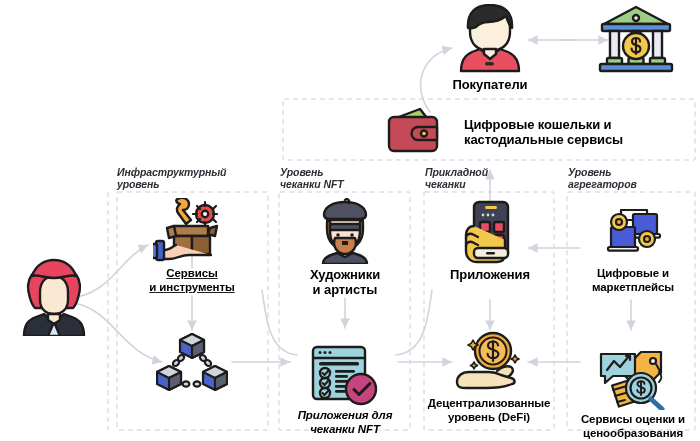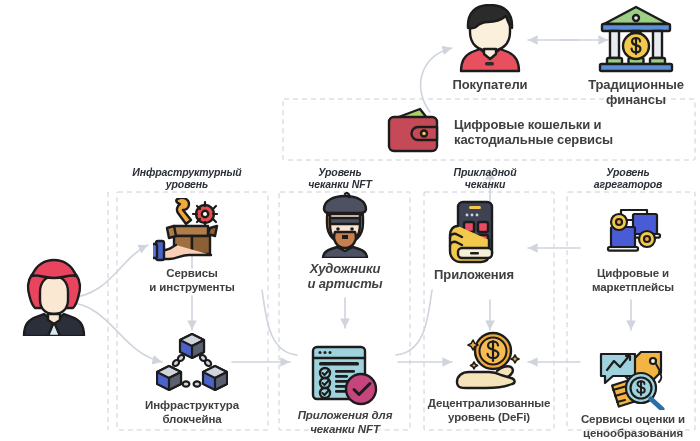--- a/index.html
+++ b/index.html
@@ -5,27 +5,27 @@
   html,body{margin:0;padding:0;background:#ffffff;}
   body{width:700px;height:441px;position:relative;overflow:hidden;
        font-family:"Liberation Sans","DejaVu Sans",sans-serif;
        color:#1c2024;-webkit-font-smoothing:antialiased;}
   #stage{position:absolute;left:0;top:0;width:700px;height:441px;}
   svg.layer{position:absolute;left:0;top:0;width:700px;height:441px;overflow:visible;}
   #lines{z-index:1;}
   #boxes{z-index:0;}
   .node{position:absolute;z-index:3;text-align:center;}
   .node .art{display:flex;align-items:flex-end;justify-content:center;}
-  .cap{font-weight:bold;font-size:11.5px;line-height:13.5px;color:#404040;
+  .cap{font-weight:bold;font-size:11.5px;line-height:13.5px;color:#000000;
        letter-spacing:-0.1px;white-space:pre-line;margin-top:3px;}
   .cap.big{font-size:13px;line-height:15px;}
   .layerlbl{position:absolute;z-index:4;font-style:italic;font-weight:bold;
             font-size:10.5px;line-height:12px;color:#2b2f36;white-space:pre-line;
-            text-align:center;letter-spacing:-0.1px;}
-  .wallet-row{position:absolute;z-index:3;display:flex;align-items:center;gap:14px;}
+            text-align:left;letter-spacing:-0.1px;}
+  .wallet-row{position:absolute;z-index:3;display:flex;align-items:center;gap:24px;}
   .wallet-row .cap{margin-top:0;text-align:left;}
 </style>
 </head>
 <body>
 
 <div id="stage">
 
   <svg class="layer" id="boxes" viewBox="0 0 700 441">
     <g fill="none" stroke="#c9ced8" stroke-width="1" stroke-dasharray="5 4">
       <rect x="283" y="99" width="412" height="61" rx="1"></rect>
@@ -132,40 +132,38 @@
           <rect x="11" y="54" width="15" height="6" rx="1.5" fill="#9ccf85"></rect>
           <rect x="32.5" y="54" width="15" height="6" rx="1.5" fill="#9ccf85"></rect>
           <rect x="54" y="54" width="15" height="6" rx="1.5" fill="#9ccf85"></rect>
           <rect x="4" y="60" width="72" height="7" rx="1.5" fill="#5b8fd6"></rect>
           <circle cx="40" cy="14" r="3" fill="#e9edf2"></circle>
           <circle cx="40" cy="42" r="13" fill="#f2c94c"></circle>
           <path d="M40 34v16M44 37.5c0-2.2-1.9-3.5-4-3.5s-4 1.3-4 3.5 1.6 3 4 3.6 4.4 1.2 4.4 3.6-2.1 3.6-4.4 3.6-4.4-1.4-4.4-3.6" fill="none" stroke-width="2.2"></path>
         </g>
       </svg>
     </div>
-    <div class="cap big">Традиционные
-финансы</div>
   </div>
 
   <div class="wallet-row" style="left:386px;top:106px;">
     <div>
       <svg width="54" height="48" viewBox="0 0 54 48">
         <g stroke="#1c1c1c" stroke-width="2.4" stroke-linejoin="round" stroke-linecap="round">
           <path d="M10 12 34 3l7 9z" fill="#a9d163"></path>
           <rect x="3" y="11" width="48" height="34" rx="5" fill="#c44a58"></rect>
           <path d="M32 21h19v13H32a6.5 6.5 0 0 1 0-13z" fill="#c44a58"></path>
           <circle cx="38" cy="27.5" r="3" fill="#f2c94c"></circle>
         </g>
       </svg>
     </div>
     <div class="cap big" style="text-align:left;">Цифровые кошельки и
 кастодиальные сервисы</div>
   </div>
 
-  <div class="node" style="left:128px;top:198px;width:128px;">
+  <div class="node" style="left:128px;top:198px;width:128px;text-decoration:underline;">
     <div class="art" style="height:66px;">
       <svg width="78" height="66" viewBox="0 0 78 66">
         <g stroke="#1c1c1c" stroke-width="2.4" stroke-linejoin="round" stroke-linecap="round">
           <path d="M27 6c-3 2-4 6-2 9l8 11 5-4-8-10c3 0 6-2 6-6s-4-7-9-6-5 4 0 6z" fill="#f2a93b"></path>
           <circle cx="52" cy="16" r="9" fill="#e84b4b"></circle>
           <path d="M52 4v4M52 24v4M40 16h4M60 16h4M44 8l3 3M60 21l3 3M44 24l3-3M60 11l3-3" stroke-width="2.2"></path>
           <circle cx="52" cy="16" r="3.2" fill="#fff"></circle>
           <path d="M21 28h34v10H21z" fill="#b07c4a"></path>
           <path d="M21 38h18v18H21z" fill="#a06f40"></path>
           <path d="M39 38h18v18H39z" fill="#8d5f35"></path>
@@ -204,25 +202,23 @@
             <ellipse cx="25" cy="26" rx="3.4" ry="2.6" transform="rotate(-40 25 26)"></ellipse>
             <ellipse cx="20" cy="31" rx="3.4" ry="2.6" transform="rotate(-40 20 31)"></ellipse>
             <ellipse cx="47" cy="26" rx="3.4" ry="2.6" transform="rotate(40 47 26)"></ellipse>
             <ellipse cx="52" cy="31" rx="3.4" ry="2.6" transform="rotate(40 52 31)"></ellipse>
             <ellipse cx="30" cy="52" rx="3.4" ry="2.6"></ellipse>
             <ellipse cx="41" cy="52" rx="3.4" ry="2.6"></ellipse>
           </g>
         </g>
       </svg>
     </div>
-    <div class="cap">Инфраструктура
-блокчейна</div>
-  </div>
-
-  <div class="node" style="left:288px;top:192px;width:114px;font-style:italic;">
+  </div>
+
+  <div class="node" style="left:288px;top:198px;width:114px;">
     <div class="art" style="height:66px;">
       <svg width="64" height="66" viewBox="0 0 64 66">
         <g stroke="#1c1c1c" stroke-width="2.4" stroke-linejoin="round" stroke-linecap="round">
           <path d="M14 26c0-12 7-18 18-18s18 6 18 18v5c0 13-8 20-18 20s-18-7-18-20z" fill="#c87f4e"></path>
           <path d="M17 22h30v10c0 13-6 19-15 19s-15-6-15-19z" fill="#fbe3d2"></path>
           <path d="M15 23c3-2 9-3 17-3s14 1 17 3l1-6c0-8-8-12-18-12S14 9 14 17z" fill="#4d5161"></path>
           <path d="M11 17c0-8 9-13 21-13s21 5 21 13c0 3-2 4-6 4H17c-4 0-6-1-6-4z" fill="#4d5161"></path>
           <path d="M32 2c2-2 5 0 4 3" fill="none"></path>
           <path d="M17 26h30v6H17z" fill="#4d5161"></path>
           <circle cx="25" cy="37" r="1.8" fill="#1c1c1c" stroke="none"></circle>
@@ -261,21 +257,21 @@
           <rect x="26" y="46" width="13" height="2.8" rx="1.3" fill="#1c1c1c" stroke="none"></rect>
           <circle cx="52" cy="45" r="15" fill="#c6457f"></circle>
           <path d="M45 45.5l5 5 11-11" fill="none" stroke-width="3"></path>
         </g>
       </svg>
     </div>
     <div class="cap">Приложения для
 чеканки NFT</div>
   </div>
 
-  <div class="node" style="left:416px;top:200px;width:116px;">
+  <div class="node" style="left:432px;top:200px;width:116px;">
     <div class="art" style="height:64px;">
       <svg width="64" height="64" viewBox="0 0 64 64">
         <g stroke="#1c1c1c" stroke-width="2.4" stroke-linejoin="round" stroke-linecap="round">
           <rect x="16" y="2" width="34" height="56" rx="5" fill="#3e4252"></rect>
           <rect x="27" y="6" width="12" height="3" rx="1.5" fill="#f2c94c" stroke="none"></rect>
           <circle cx="25" cy="15" r="1.4" fill="#cfd4dd" stroke="none"></circle>
           <circle cx="30" cy="15" r="1.4" fill="#cfd4dd" stroke="none"></circle>
           <circle cx="35" cy="15" r="1.4" fill="#cfd4dd" stroke="none"></circle>
           <rect x="22" y="22" width="10" height="10" rx="2" fill="#e84b63"></rect>
           <rect x="36" y="22" width="10" height="10" rx="2" fill="#e84b63"></rect>

